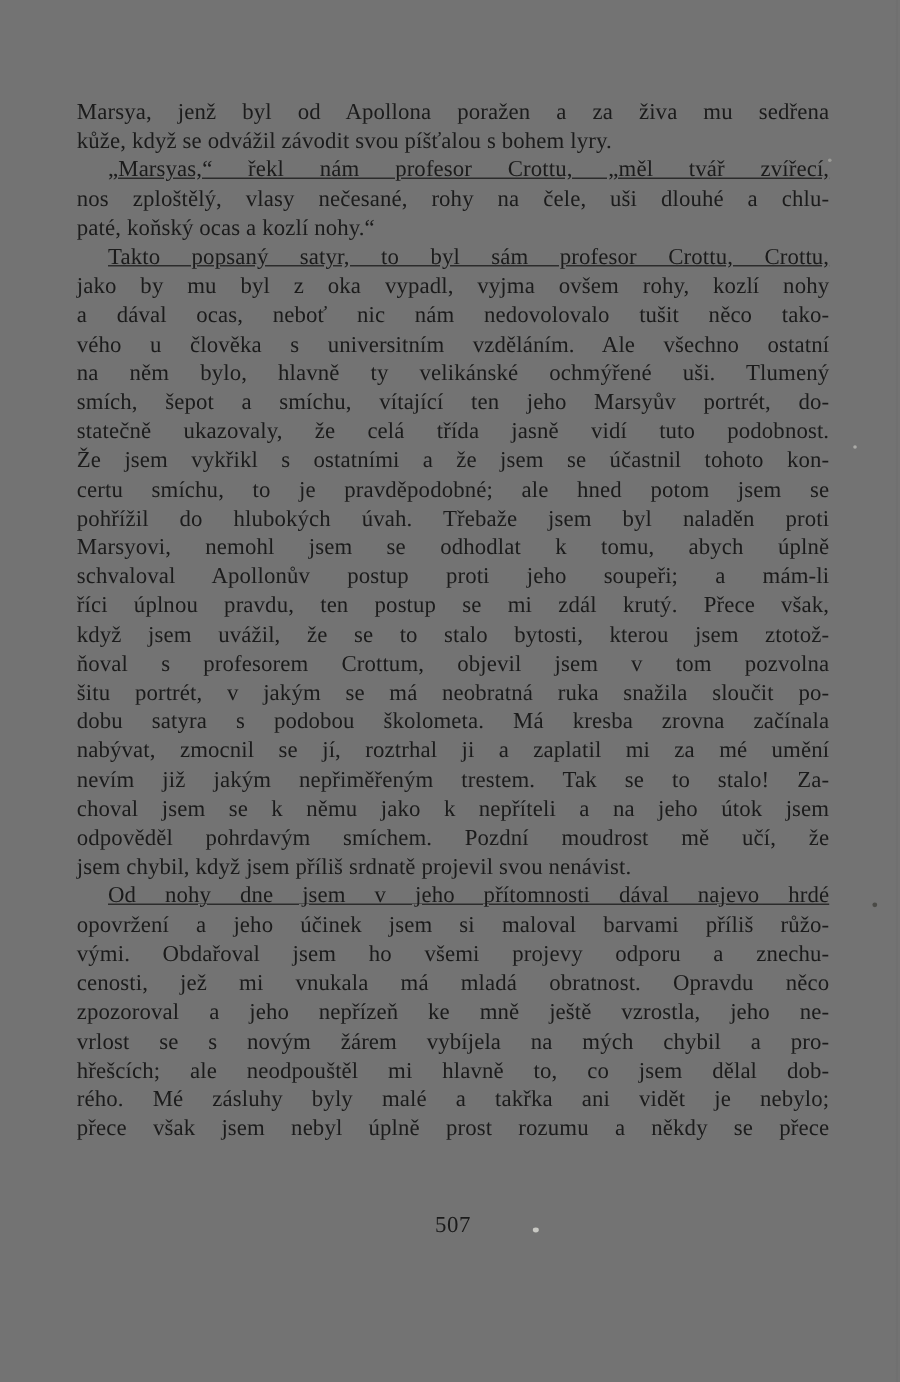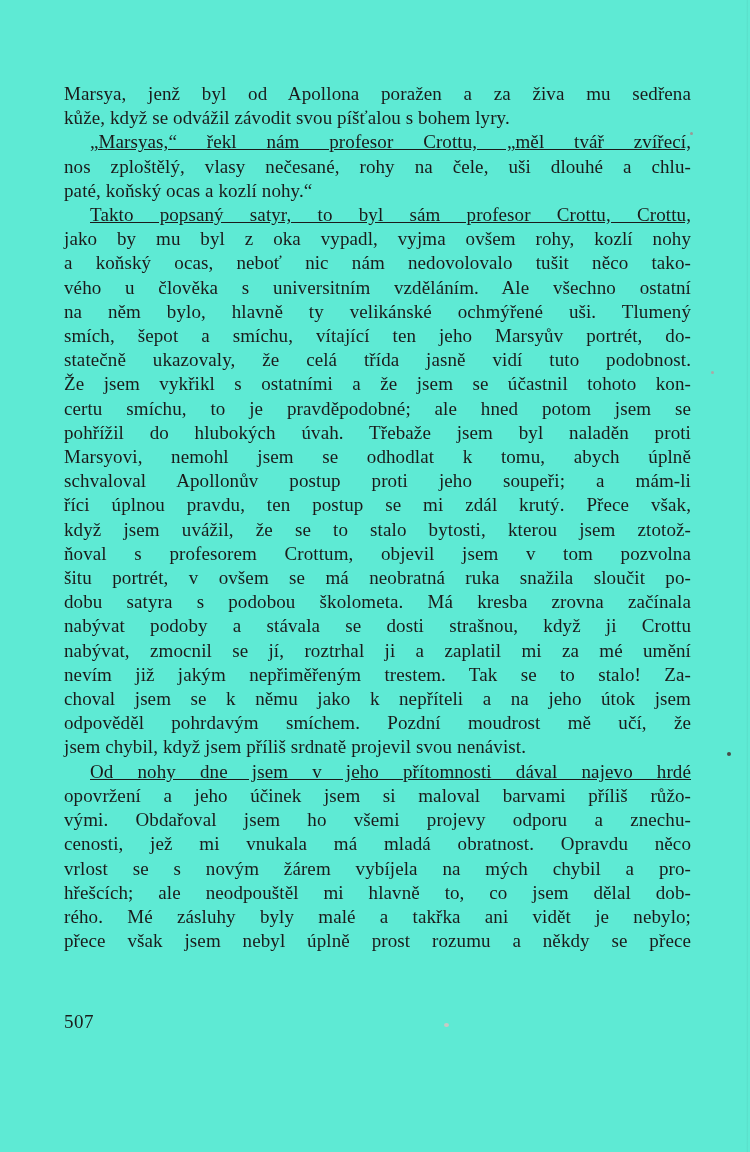--- a/index.html
+++ b/index.html
@@ -4,21 +4,21 @@
 <style>
   html, body {
     margin: 0;
     padding: 0;
     background: #e9e9e7;
   }
   .page {
     position: relative;
     width: 750px;
     height: 1152px;
-    background: #5eead4;
+    background: #737373;
     overflow: hidden;
     font-family: "Liberation Serif", serif;
     color: #1b1b1b;
   }
   .page-edge {
     position: absolute;
     top: 0;
     right: 2px;
     width: 2px;
     height: 100%;
@@ -42,21 +42,21 @@
     text-decoration: underline;
   }
   .line.lastline {
     text-align-last: left;
   }
   .page-number {
     position: absolute;
     left: 64px;
     top: 1011px;
     width: 627px;
-    text-align: left;
+    text-align: center;
     font-size: 19px;
     letter-spacing: 0.5px;
   }
   .speck {
     position: absolute;
     border-radius: 50%;
   }
   .speck-1 { left: 690px; top: 132px; width: 3px; height: 3px; background: #9a9a96; }
   .speck-2 { left: 711px; top: 371px; width: 3px; height: 3px; background: #aaaaa6; }
   .speck-3 { left: 727px; top: 752px; width: 4px; height: 4px; background: #4a4a46; }
@@ -72,47 +72,47 @@
         <div class="line lastline">kůže, když se odvážil závodit svou píšťalou s bohem lyry.</div>
       </div>
       <div>
         <div class="line indent">„Marsyas,“ řekl nám profesor Crottu, „měl tvář zvířecí,</div>
         <div class="line">nos zploštělý, vlasy nečesané, rohy na čele, uši dlouhé a chlu-</div>
         <div class="line lastline">paté, koňský ocas a kozlí nohy.“</div>
       </div>
       <div>
         <div class="line indent">Takto popsaný satyr, to byl sám profesor Crottu, Crottu,</div>
         <div class="line">jako by mu byl z oka vypadl, vyjma ovšem rohy, kozlí nohy</div>
-        <div class="line">a koňský ocas, neboť nic nám nedovolovalo tušit něco tako-</div>
+        <div class="line">a dával ocas, neboť nic nám nedovolovalo tušit něco tako-</div>
         <div class="line">vého u člověka s universitním vzděláním. Ale všechno ostatní</div>
         <div class="line">na něm bylo, hlavně ty velikánské ochmýřené uši. Tlumený</div>
         <div class="line">smích, šepot a smíchu, vítající ten jeho Marsyův portrét, do-</div>
         <div class="line">statečně ukazovaly, že celá třída jasně vidí tuto podobnost.</div>
         <div class="line">Že jsem vykřikl s ostatními a že jsem se účastnil tohoto kon-</div>
         <div class="line">certu smíchu, to je pravděpodobné; ale hned potom jsem se</div>
         <div class="line">pohřížil do hlubokých úvah. Třebaže jsem byl naladěn proti</div>
         <div class="line">Marsyovi, nemohl jsem se odhodlat k tomu, abych úplně</div>
         <div class="line">schvaloval Apollonův postup proti jeho soupeři; a mám-li</div>
         <div class="line">říci úplnou pravdu, ten postup se mi zdál krutý. Přece však,</div>
         <div class="line">když jsem uvážil, že se to stalo bytosti, kterou jsem ztotož-</div>
         <div class="line">ňoval s profesorem Crottum, objevil jsem v tom pozvolna</div>
-        <div class="line">šitu portrét, v ovšem se má neobratná ruka snažila sloučit po-</div>
+        <div class="line">šitu portrét, v jakým se má neobratná ruka snažila sloučit po-</div>
         <div class="line">dobu satyra s podobou školometa. Má kresba zrovna začínala</div>
-        <div class="line">nabývat podoby a stávala se dosti strašnou, když ji Crottu</div>
         <div class="line">nabývat, zmocnil se jí, roztrhal ji a zaplatil mi za mé umění</div>
         <div class="line">nevím již jakým nepřiměřeným trestem. Tak se to stalo! Za-</div>
         <div class="line">choval jsem se k němu jako k nepříteli a na jeho útok jsem</div>
         <div class="line">odpověděl pohrdavým smíchem. Pozdní moudrost mě učí, že</div>
         <div class="line lastline">jsem chybil, když jsem příliš srdnatě projevil svou nenávist.</div>
       </div>
       <div>
         <div class="line indent">Od nohy dne jsem v jeho přítomnosti dával najevo hrdé</div>
         <div class="line">opovržení a jeho účinek jsem si maloval barvami příliš růžo-</div>
         <div class="line">vými. Obdařoval jsem ho všemi projevy odporu a znechu-</div>
         <div class="line">cenosti, jež mi vnukala má mladá obratnost. Opravdu něco</div>
+        <div class="line">zpozoroval a jeho nepřízeň ke mně ještě vzrostla, jeho ne-</div>
         <div class="line">vrlost se s novým žárem vybíjela na mých chybil a pro-</div>
         <div class="line">hřešcích; ale neodpouštěl mi hlavně to, co jsem dělal dob-</div>
         <div class="line">rého. Mé zásluhy byly malé a takřka ani vidět je nebylo;</div>
         <div class="line">přece však jsem nebyl úplně prost rozumu a někdy se přece</div>
       </div>
     </div>
   <div class="page-number">507</div>
   <span class="speck speck-1"></span>
   <span class="speck speck-2"></span>
   <span class="speck speck-3"></span>

